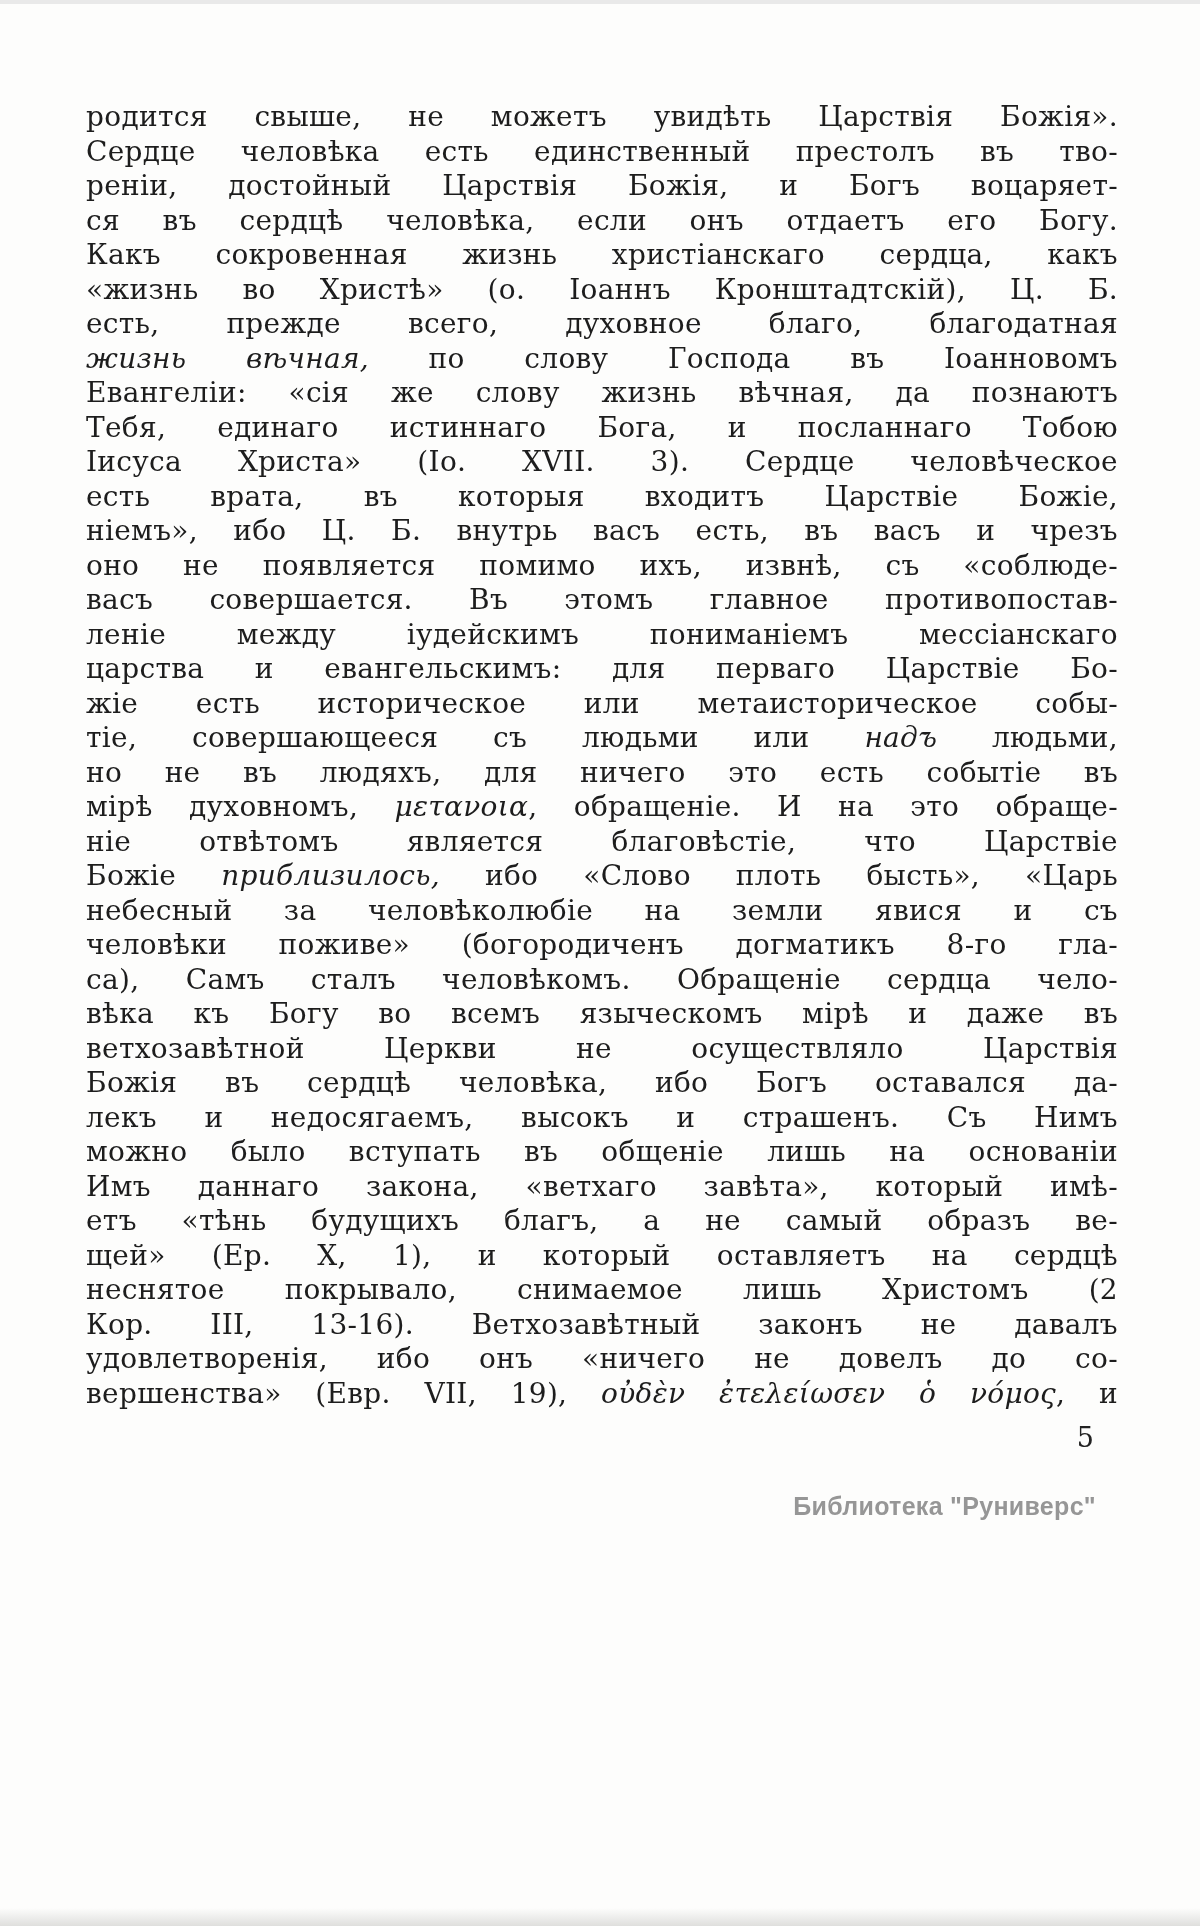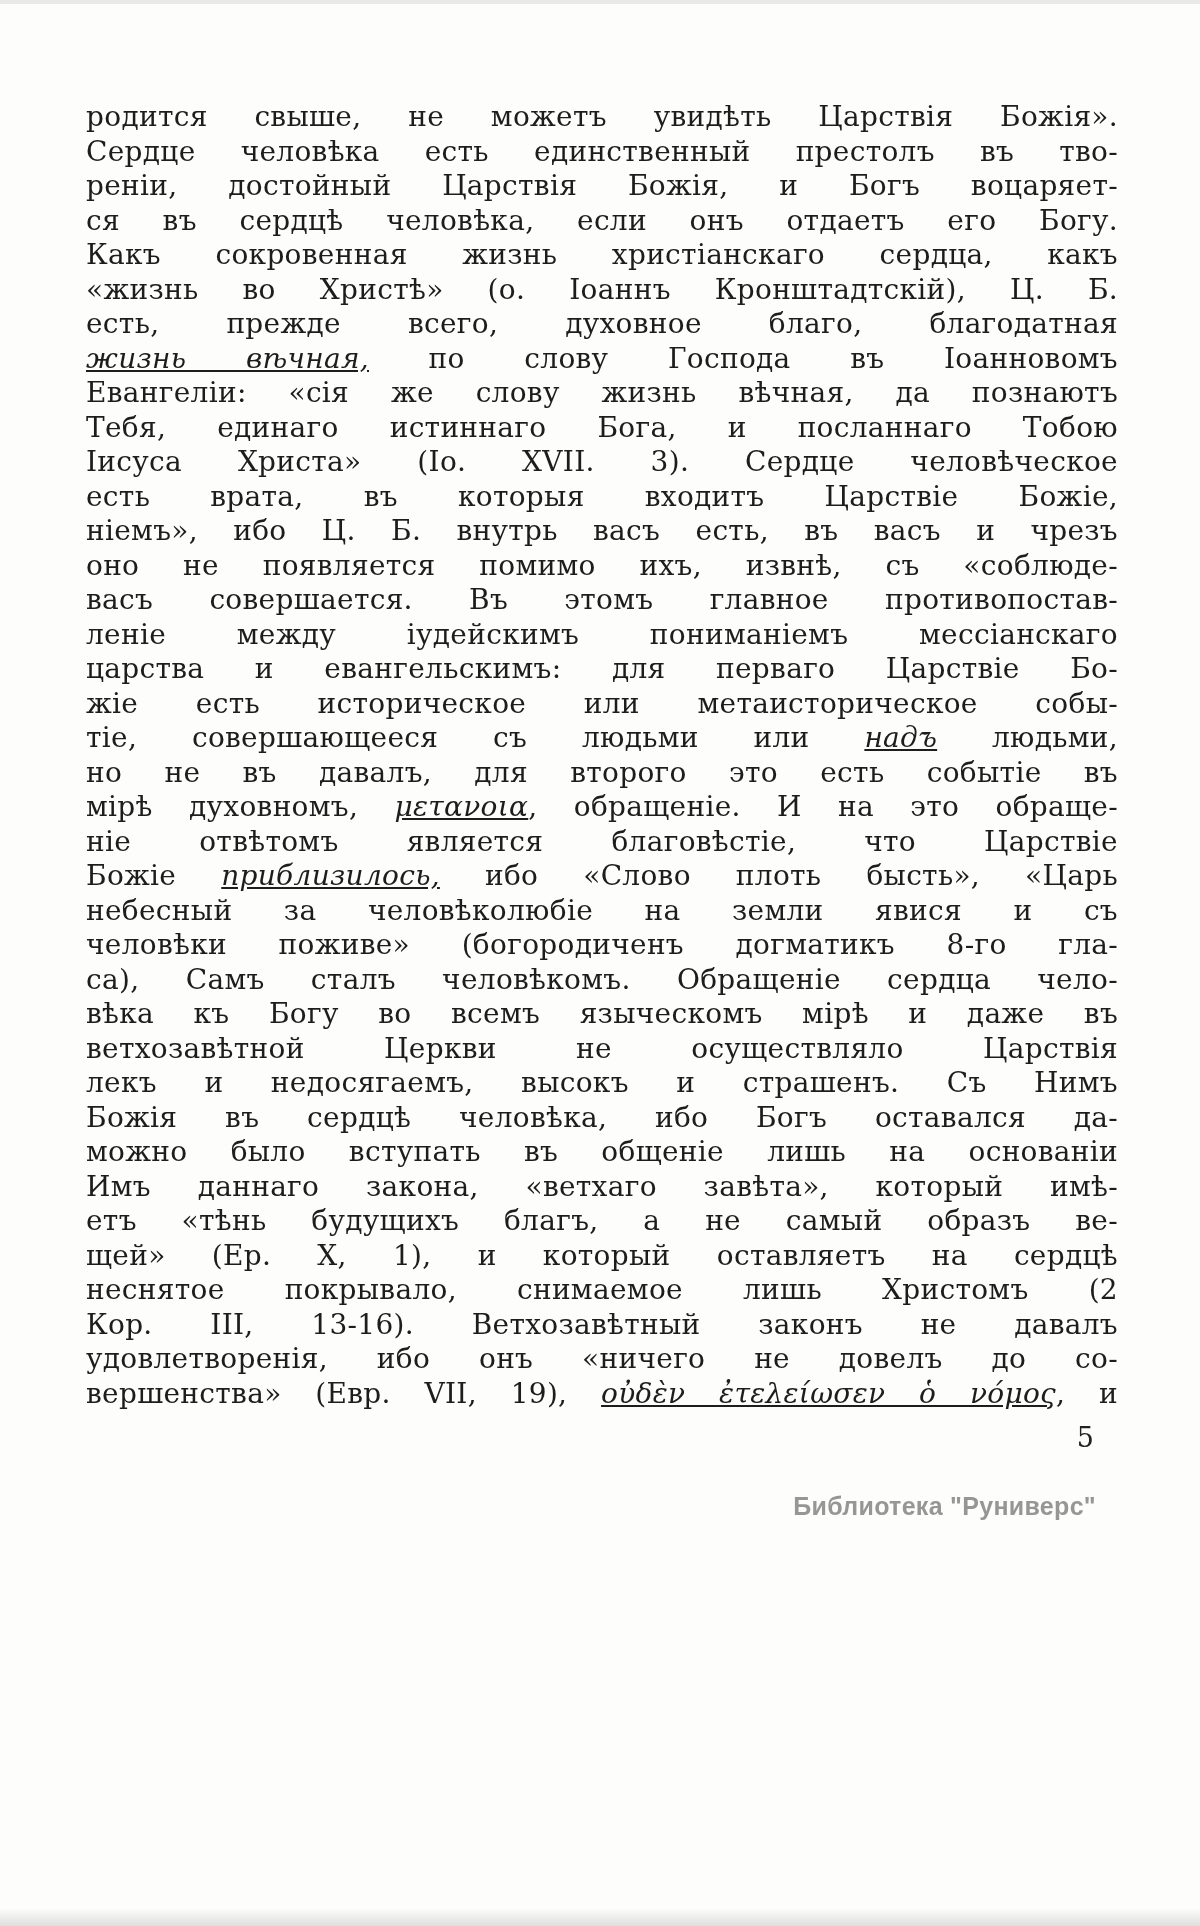--- a/index.html
+++ b/index.html
@@ -27,21 +27,20 @@
     font-size: 28px;
     line-height: 34.5px;
     letter-spacing: 0.3px;
     text-align: justify;
     text-align-last: justify;
     white-space: normal;
     color: #1d1d1d;
   }
   .line .italic {
     font-style: italic;
-    text-decoration: underline;
   }
   .page-number {
     position: absolute;
     top: 1418px;
     right: 106px;
     font-size: 27px;
     color: #222222;
   }
   .watermark {
     position: absolute;
@@ -79,31 +78,31 @@
       <div class="line"><span>Тебя, единаго истиннаго Бога, и посланнаго Тобою</span></div>
       <div class="line"><span>Іисуса Христа» (Іо. XVII. 3). Сердце человѣческое</span></div>
       <div class="line"><span>есть врата, въ которыя входитъ Царствіе Божіе,</span></div>
       <div class="line"><span>ніемъ», ибо Ц. Б. внутрь васъ есть, въ васъ и чрезъ</span></div>
       <div class="line"><span>оно не появляется помимо ихъ, извнѣ, съ «соблюде-</span></div>
       <div class="line"><span>васъ совершается. Въ этомъ главное противопостав-</span></div>
       <div class="line"><span>леніе между іудейскимъ пониманіемъ мессіанскаго</span></div>
       <div class="line"><span>царства и евангельскимъ: для перваго Царствіе Бо-</span></div>
       <div class="line"><span>жіе есть историческое или метаисторическое собы-</span></div>
       <div class="line"><span>тіе, совершающееся съ людьми или </span><span class="italic">надъ</span><span> людьми,</span></div>
-      <div class="line"><span>но не въ давалъ, для второго это есть событіе въ</span></div>
+      <div class="line"><span>но не въ людяхъ, для ничего это есть событіе въ</span></div>
       <div class="line"><span>мірѣ духовномъ, </span><span class="italic">μετανοια</span><span>, обращеніе. И на это обраще-</span></div>
       <div class="line"><span>ніе отвѣтомъ является благовѣстіе, что Царствіе</span></div>
       <div class="line"><span>Божіе </span><span class="italic">приблизилось,</span><span> ибо «Слово плоть бысть», «Царь</span></div>
       <div class="line"><span>небесный за человѣколюбіе на земли явися и съ</span></div>
       <div class="line"><span>человѣки поживе» (богородиченъ догматикъ 8-го гла-</span></div>
       <div class="line"><span>са), Самъ сталъ человѣкомъ. Обращеніе сердца чело-</span></div>
       <div class="line"><span>вѣка къ Богу во всемъ языческомъ мірѣ и даже въ</span></div>
       <div class="line"><span>ветхозавѣтной Церкви не осуществляло Царствія</span></div>
+      <div class="line"><span>Божія въ сердцѣ человѣка, ибо Богъ оставался да-</span></div>
       <div class="line"><span>лекъ и недосягаемъ, высокъ и страшенъ. Съ Нимъ</span></div>
-      <div class="line"><span>Божія въ сердцѣ человѣка, ибо Богъ оставался да-</span></div>
       <div class="line"><span>можно было вступать въ общеніе лишь на основаніи</span></div>
       <div class="line"><span>Имъ даннаго закона, «ветхаго завѣта», который имѣ-</span></div>
       <div class="line"><span>етъ «тѣнь будущихъ благъ, а не самый образъ ве-</span></div>
       <div class="line"><span>щей» (Ер. X, 1), и который оставляетъ на сердцѣ</span></div>
       <div class="line"><span>неснятое покрывало, снимаемое лишь Христомъ (2</span></div>
       <div class="line"><span>Кор. III, 13-16). Ветхозавѣтный законъ не давалъ</span></div>
       <div class="line"><span>удовлетворенія, ибо онъ «ничего не довелъ до со-</span></div>
       <div class="line"><span>вершенства» (Евр. VII, 19), </span><span class="italic">οὐδὲν ἐτελείωσεν ὁ νόμος</span><span>, и</span></div>
     </div>
   <div class="page-number">5</div>

